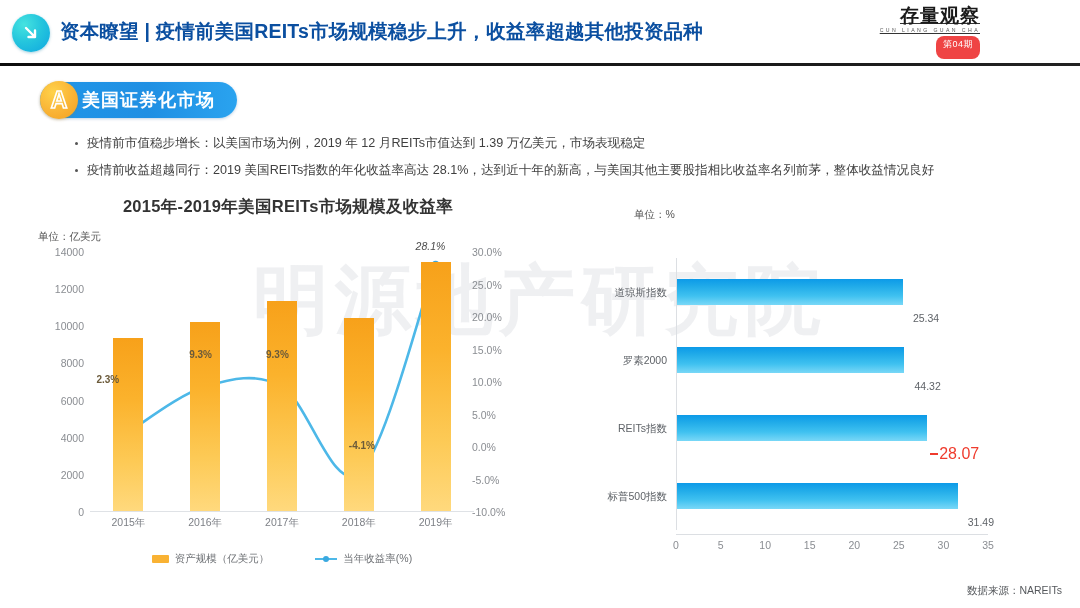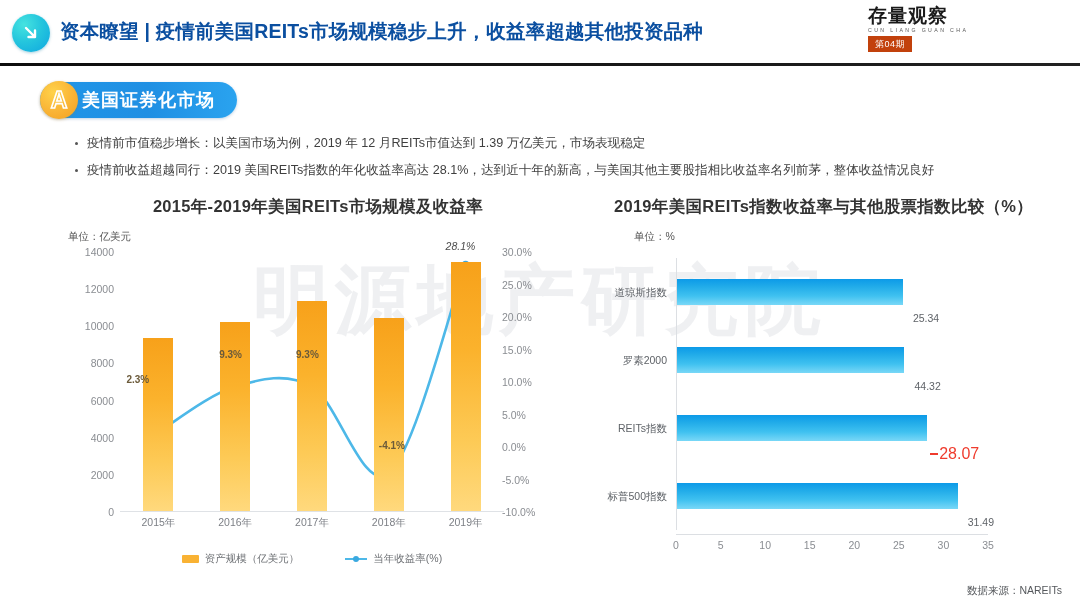--- a/index.html
+++ b/index.html
@@ -62,44 +62,46 @@
     font-size: 19.5px;
     font-weight: bold;
     color: #0b4fa0;
     letter-spacing: .2px;
     white-space: nowrap;
   }
   #brand {
     position: absolute;
     right: 16px; top: 5px;
     width: 112px;
-    text-align: left;
+    text-align: right;
+    text-decoration: underline;
   }
   #brand .brand-cn {
     font-size: 19px;
     font-weight: bold;
     color: #1a1a1a;
     letter-spacing: 1px;
     line-height: 21px;
     font-family: "DejaVu Sans", sans-serif;
   }
   #brand .brand-py {
     font-size: 5.2px;
     color: #555;
     letter-spacing: 2.4px;
     margin-top: 1px;
   }
   #brand .brand-badge {
     display: inline-block;
     margin-top: 3px;
-    background: #c2410c;
+    background: #ef4444;
     color: #fff;
     font-size: 9px;
-    padding: 2px 7px 1px 7px;
+    padding: 2px 7px 8px 7px;
     letter-spacing: .5px;
+    border-radius: 8px;
   }
 
   
   #section-badge {
     position: absolute;
     left: 40px; top: 80px;
     height: 40px;
     display: flex;
     align-items: center;
     z-index: 3;
@@ -154,21 +156,21 @@
     content: "";
     position: absolute;
     left: 1px; top: 12px;
     width: 3px; height: 3px;
     border-radius: 50%;
     background: #555;
   }
 
   
   .panel { position: absolute; z-index: 2; }
-  #chart-left  { left: 36px;  top: 196px; width: 546px; height: 400px; }
+  #chart-left  { left: 6px;  top: 196px; width: 546px; height: 400px; }
   #chart-right { left: 566px; top: 196px; width: 505px; height: 400px; }
 
   .chart-title {
     text-align: center;
     font-size: 16.5px;
     font-weight: bold;
     color: #333;
     letter-spacing: .3px;
   }
   #chart-left .chart-title { padding-left: 18px; }
@@ -428,21 +430,20 @@
       </div>
       <div class="lg-item">
         <div class="lg-swatch-line"></div>
         <span>当年收益率(%)</span>
       </div>
     </div>
   </div>
 </div>
 
 <div class="panel" id="chart-right">
-  <div class="chart-title">2019年美国REITs指数收益率与其他股票指数比较（%）</div>
   <div class="chart-unit">单位：%</div>
 
   <div id="hbar-plot">
     <div id="hbar-area">
         <div class="hbar-row" style="top: 21px; width: 225.888px;">
           <div class="hbar-cat">道琼斯指数</div>
           <div class="hbar" style="width: 225.888px;"></div>
           <div class="hbar-val">25.34</div>
         </div>
         <div class="hbar-row" style="top: 89px; width: 227.493px;">

